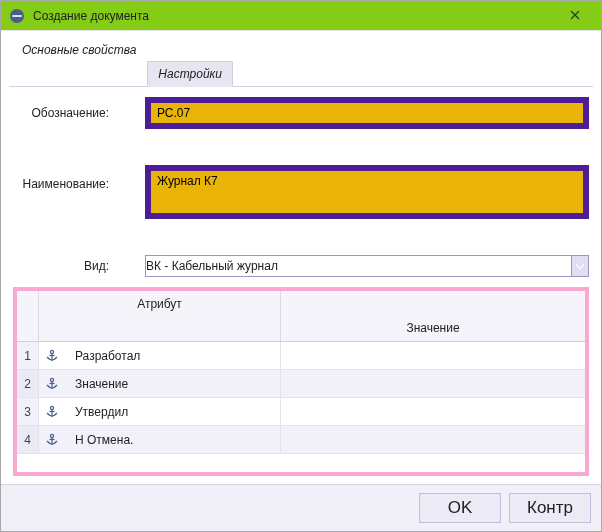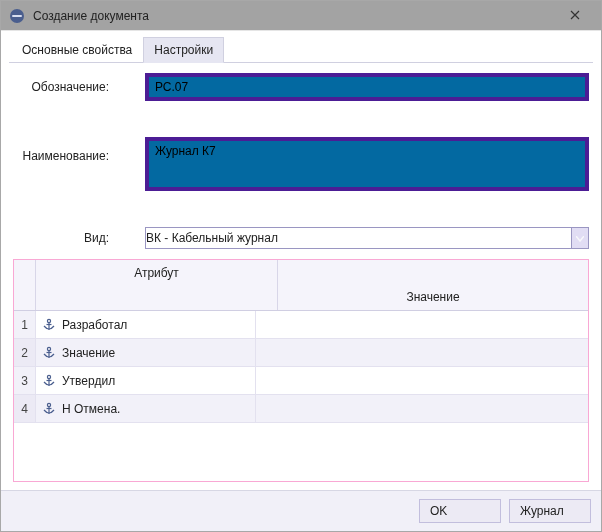--- a/index.html
+++ b/index.html
@@ -11,93 +11,93 @@
     background: #fff;
     width: 602px; height: 532px;
     overflow: hidden;
     border: 1px solid #a8a8a8;
     display: flex; flex-direction: column;
   }
   
   .titlebar {
     height: 30px; display:flex; align-items:center;
     padding: 0 6px 0 8px;
-    background: #a3a3a3; border-bottom: 1px solid #e5e5e5;
+    background: #84cc16; border-bottom: 1px solid #e5e5e5;
   }
   .titlebar .app-icon {
     width:16px; height:16px; margin-right:8px; display:inline-flex;
   }
   .titlebar .title { flex:1; font-size:12px; }
   .titlebar .close {
     width:40px; height:28px; display:flex; align-items:center; justify-content:center;
     cursor:default;
   }
   
   .content { flex:1; display:flex; flex-direction:column; padding: 6px 8px 0 8px; }
   
   .tabs { display:flex; gap:0; border-bottom:1px solid #d0d0e0; padding:0 2px; }
   .tab {
     padding: 5px 10px; font-size:12px; cursor:default;
     border:1px solid transparent; border-bottom:none;
-    background:transparent; color:#222;
+    background:transparent; color:#222;font-style:italic;
   }
   .tab.active {
     background:#e6e6f2; border-color:#d0d0e0;
-    border-bottom:1px solid #e6e6f2; margin-bottom:-1px;
+    border-bottom:1px solid #e6e6f2; margin-bottom:-1px;margin-top:24px;
   }
   
   .form { padding:10px 4px 6px 4px; display:grid; grid-template-columns: 96px 1fr; row-gap:10px; column-gap:6px; align-items:center;gap:36px; }
   .form label { text-align:right; font-size:12px; }
   .form label.top { align-self:flex-start; padding-top:12px; }
   .text-input, .textarea-input {
-    width:100%; border:4px solid #4c1d95; padding:3px 6px;
-    font-family:inherit; font-size:12px; background:#0369a1;
+    width:100%; border:6px solid #4c1d95; padding:3px 6px;
+    font-family:inherit; font-size:12px; background:#eab308;
   }
   .textarea-input { height:54px; resize:none; }
   .select-wrap { display:flex; width:100%; }
   .select-input {
     flex:1; border:1px solid #9a96c2; border-right:none;
     padding:3px 0; font-size:12px; background:#fff;
   }
   .select-btn {
     width:18px; border:1px solid #9a96c2; background:#e1ddf4;
     display:flex; align-items:center; justify-content:center;
   }
   
   .grid-box {
-    flex:1; border:1px solid #f9a8d4; margin:4px 4px 8px 4px;
+    flex:1; border:4px solid #f9a8d4; margin:4px 4px 8px 4px;
     display:flex; flex-direction:column; background:#fff; overflow:hidden;
   }
   .grid-header { display:flex; background:#f5f4fb; border-bottom:1px solid #d0cee2; }
   .grid-header .hcell {
     padding:6px 4px; text-align:center; font-size:12px;
     border-right:1px solid #d8d6e8;
   }
   .grid-header .hcell:last-child { border-right:none; }
   .col-num { width:22px; }
   .col-attr { width:242px; }
   .col-val { flex:1;margin-top:24px; }
   .grid-body { flex:1; background:#fff; }
   .grid-row { display:flex; border-bottom:1px solid #e3e1ef; height:28px; align-items:stretch; }
   .grid-row.zebra { background:#f2f1f9; }
   .cell { display:flex; align-items:center; padding:0 6px; border-right:1px solid #e3e1ef; font-size:12px; }
   .cell:last-child { border-right:none; }
   .cell.num { width:22px; justify-content:center; color:#444; background:#f2f1f9; }
   .grid-row.zebra .cell.num { background:#eceaf5; }
-  .cell.attr { width:220px; gap:6px; }
+  .cell.attr { width:242px; gap:16px; }
   .cell.val { flex:1; }
   .anchor-icon { width:14px; height:14px; display:inline-flex; flex-shrink:0; }
   
   .footer {
     border-top:1px solid #d7d7e4; background:#f1f0f8;
     padding:8px 10px; display:flex; justify-content:flex-end; gap:8px;
   }
   .btn {
-    min-width:82px; padding:4px 10px; font-size:12px;
-    background:#eceaf4; border:1px solid #c2bedd; cursor:default; 
+    min-width:82px; padding:4px 10px; font-size:17px;
+    background:#eceaf4; border:1px solid #c2bedd; cursor:default; text-align:center;
   }
 </style>
 </head>
 <body>
 
 <div class="titlebar">
   <span class="app-icon">
     <svg viewBox="0 0 16 16">
         <circle cx="8" cy="8" r="7" fill="#4a5e8e"></circle>
         <rect x="3" y="7" width="10" height="2" fill="#d8def0" rx="1"></rect>
@@ -206,14 +206,14 @@
           <span>Н Отмена.</span>
         </div>
         <div class="cell val"></div>
       </div>
     </div>
   </div>
 </div>
 
 <div class="footer">
   <div class="btn">OK</div>
-  <div class="btn">Журнал</div>
+  <div class="btn">Контр</div>
 </div>
 
 </body></html>

